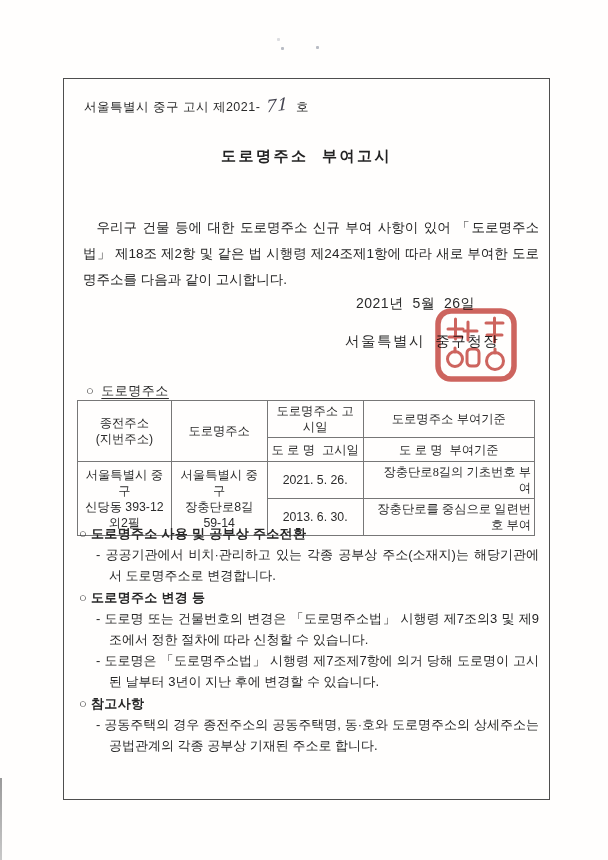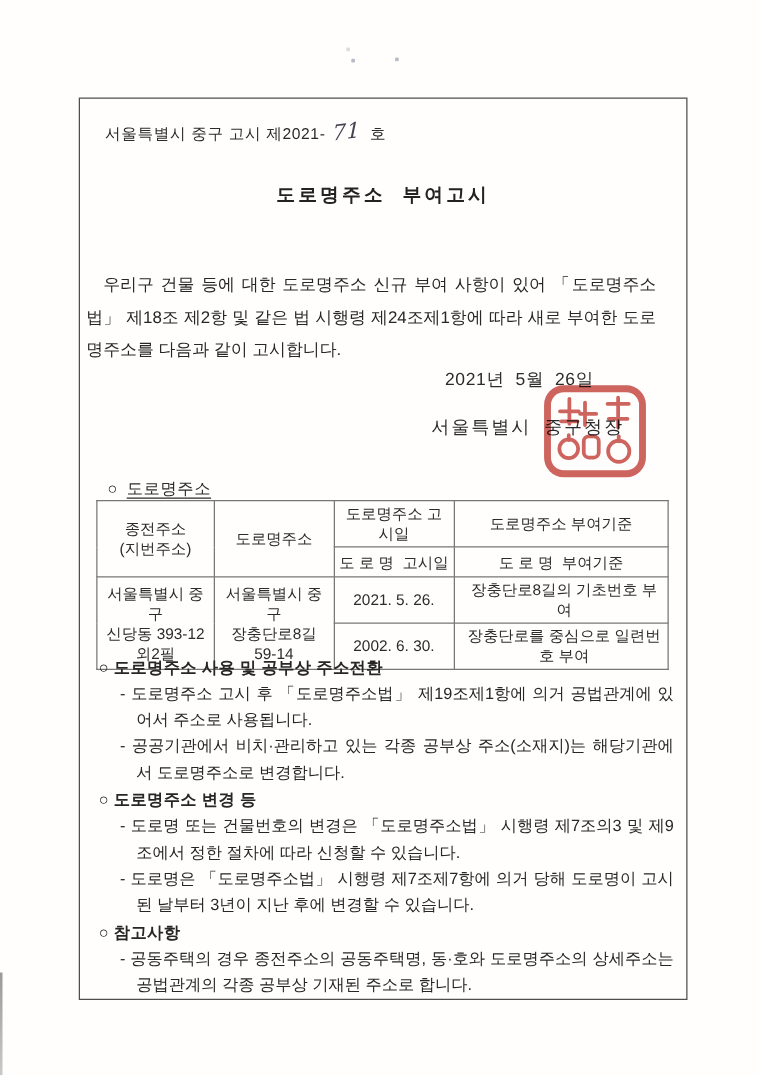--- a/index.html
+++ b/index.html
@@ -24,21 +24,21 @@
   .handwritten{
     display:inline-block;font-family:"DejaVu Serif",serif;font-style:italic;
     font-size:17px;transform:rotate(-7deg) skewX(-8deg);color:#43434f;
     margin:0 7px 0 6px;line-height:10px;
   }
   .doc-title{
     position:absolute;top:68px;left:0;width:100%;text-align:center;
     font-size:15px;font-weight:bold;letter-spacing:2.5px;white-space:pre-wrap;color:#222;
   }
   .body-par{
-    position:absolute;top:136px;left:5px;width:456px;
+    position:absolute;top:136px;left:19px;width:456px;
     font-size:13.5px;line-height:26px;text-align:justify;text-indent:1em;
     white-space:pre-wrap;color:#262626;
   }
   .date-line{
     position:absolute;top:216px;left:292px;font-size:14px;letter-spacing:.5px;white-space:pre-wrap;
   }
   .signer-line{
     position:absolute;top:253px;left:281px;font-size:14.5px;letter-spacing:1.5px;white-space:pre-wrap;font-family:Liberation Mono, monospace;
   }
   .seal{
@@ -51,21 +51,21 @@
   .sec-roadname .lbl{text-decoration:underline;text-underline-offset:3px;margin-left:7px;}
   table.addr{
     position:absolute;top:321px;left:13px;width:458px;
     border-collapse:collapse;table-layout:fixed;font-size:12.3px;color:#2b2b2b;
   }
   table.addr th,table.addr td{
     border:1px solid #777;font-weight:normal;text-align:center;
     padding:2px 3px;line-height:16px;white-space:pre-wrap;
   }
   table.addr .dotted{border-top:1px dotted #9a9a9a;margin-top:40px;}
-  table.addr .left{text-align:center;padding-left:8px;}
+  table.addr .left{text-align:right;padding-left:8px;font-family:Liberation Serif, serif;}
   col.c1{width:20.5%;}col.c2{width:21%;}col.c3{width:21%;}col.c4{width:37.5%;}
   tr.hrow th{height:19px;}
   tr.brow td{height:24px;}
   .footnote{
     position:absolute;top:408px;left:18px;width:455px;
     font-size:12.3px;line-height:20.5px;text-align:justify;
     padding-left:26px;text-indent:-26px;box-sizing:border-box;color:#343038;
   }
   .footnote .mark{margin-right:6px;}
   .url{text-decoration:underline;text-underline-offset:2px;color:#343038;}
@@ -144,30 +144,29 @@
       <tr class="brow">
         <td rowspan="2">서울특별시 중구
 신당동 393-12외2필</td>
         <td rowspan="2">서울특별시 중구
 장충단로8길
 59-14</td>
         <td>2021. 5. 26.</td>
         <td class="left">장충단로8길의 기초번호 부여</td>
       </tr>
       <tr class="brow">
-        <td>2002. 6. 30.</td>
+        <td>2013. 6. 30.</td>
         <td class="left">장충단로를 중심으로 일련번호 부여</td>
       </tr>
     </tbody>
       </table>
 
 
     <div class="provisions">
       <div class="prov-head">○ 도로명주소 사용 및 공부상 주소전환</div>
-      <div class="prov-item">- 도로명주소 고시 후 「도로명주소법」 제19조제1항에 의거 공법관계에 있어서 주소로 사용됩니다.</div>
       <div class="prov-item">- 공공기관에서 비치·관리하고 있는 각종 공부상 주소(소재지)는 해당기관에서 도로명주소로 변경합니다.</div>
       <div class="prov-head">○ 도로명주소 변경 등</div>
       <div class="prov-item">- 도로명 또는 건물번호의 변경은 「도로명주소법」 시행령 제7조의3 및 제9조에서 정한 절차에 따라 신청할 수 있습니다.</div>
       <div class="prov-item">- 도로명은 「도로명주소법」 시행령 제7조제7항에 의거 당해 도로명이 고시된 날부터 3년이 지난 후에 변경할 수 있습니다.</div>
       <div class="prov-head">○ 참고사항</div>
       <div class="prov-item">- 공동주택의 경우 종전주소의 공동주택명, 동·호와 도로명주소의 상세주소는 공법관계의 각종 공부상 기재된 주소로 합니다.</div>
     </div>
 
   </div>
 </div>

